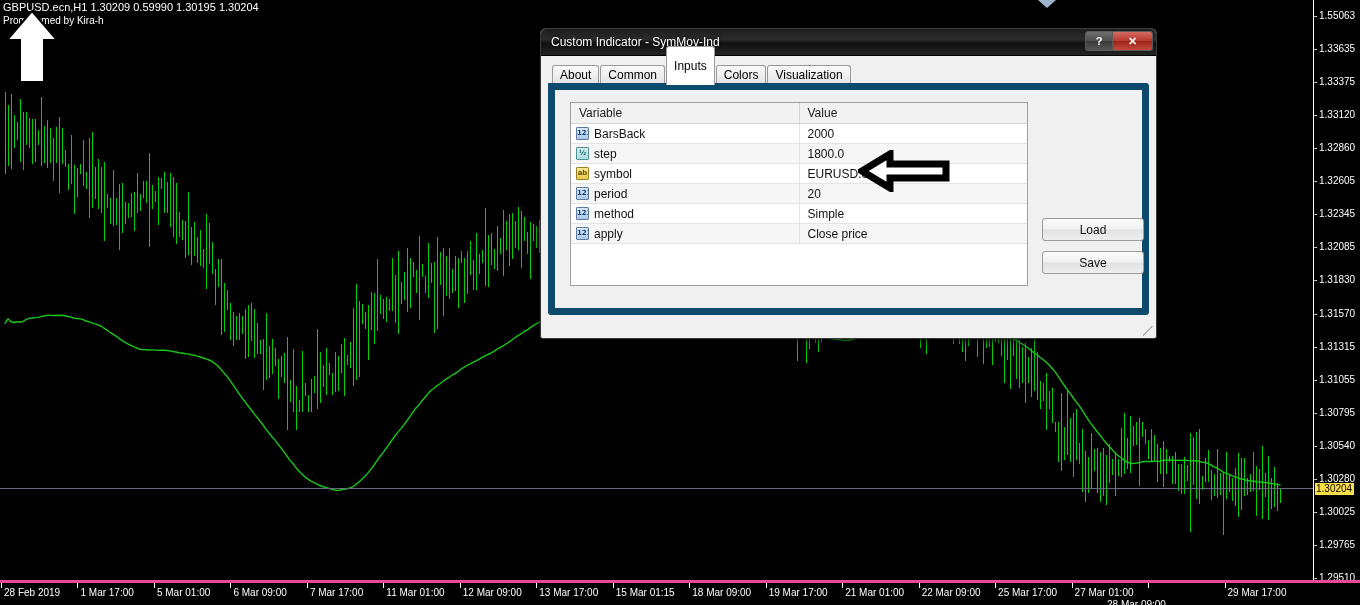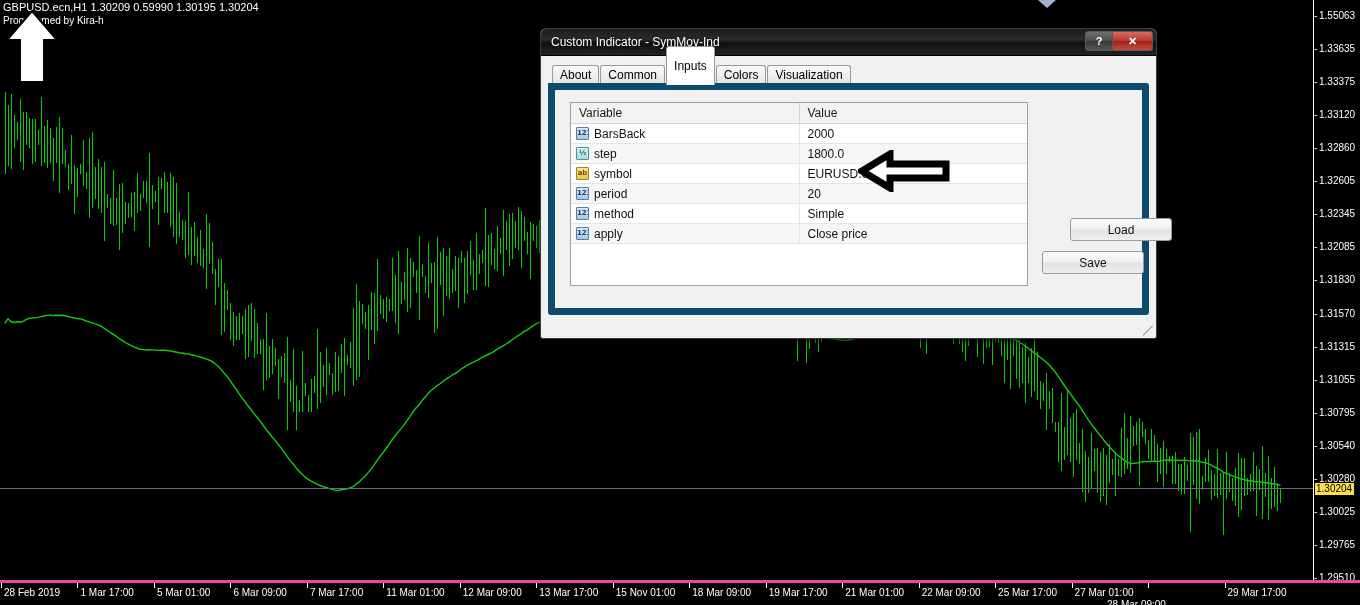--- a/index.html
+++ b/index.html
@@ -221,21 +221,21 @@
   .sbtn {
     position: absolute; left: 487px;
     width: 102px; height: 23px;
     background: linear-gradient(to bottom, #fbfbfb 0%, #f0f0f0 48%, #e2e2e2 52%, #eeeeee 100%);
     border: 1px solid #9b9b9b;
     border-radius: 3px;
     font-size: 12px; color: #111;
     display: flex; align-items: center; justify-content: center;
     cursor: default;
   }
-  #btn-load { top: 128px; margin-left: 28px; }
+  #btn-load { top: 128px; }
   #btn-save { top: 161px; }
 
   #resize-grip {
     position: absolute; right: 3px; bottom: 2px;
     width: 10px; height: 10px;
     background:
       linear-gradient(135deg, transparent 45%, #b0b0b0 45%, #b0b0b0 55%, transparent 55%);
   }
 
   
@@ -727,21 +727,21 @@
       <div class="time-tick" style="left: 233.412px;">6 Mar 09:00</div>
       <div class="time-sep" style="left: 306.882px;"></div>
       <div class="time-tick" style="left: 309.882px;">7 Mar 17:00</div>
       <div class="time-sep" style="left: 383.353px;"></div>
       <div class="time-tick" style="left: 386.353px;">11 Mar 01:00</div>
       <div class="time-sep" style="left: 459.824px;"></div>
       <div class="time-tick" style="left: 462.824px;">12 Mar 09:00</div>
       <div class="time-sep" style="left: 536.294px;"></div>
       <div class="time-tick" style="left: 539.294px;">13 Mar 17:00</div>
       <div class="time-sep" style="left: 612.765px;"></div>
-      <div class="time-tick" style="left: 615.765px;">15 Nov 01:00</div>
+      <div class="time-tick" style="left: 615.765px;">15 Mar 01:15</div>
       <div class="time-sep" style="left: 689.235px;"></div>
       <div class="time-tick" style="left: 692.235px;">18 Mar 09:00</div>
       <div class="time-sep" style="left: 765.706px;"></div>
       <div class="time-tick" style="left: 768.706px;">19 Mar 17:00</div>
       <div class="time-sep" style="left: 842.176px;"></div>
       <div class="time-tick" style="left: 845.176px;">21 Mar 01:00</div>
       <div class="time-sep" style="left: 918.647px;"></div>
       <div class="time-tick" style="left: 921.647px;">22 Mar 09:00</div>
       <div class="time-sep" style="left: 995.118px;"></div>
       <div class="time-tick" style="left: 998.118px;">25 Mar 17:00</div>

